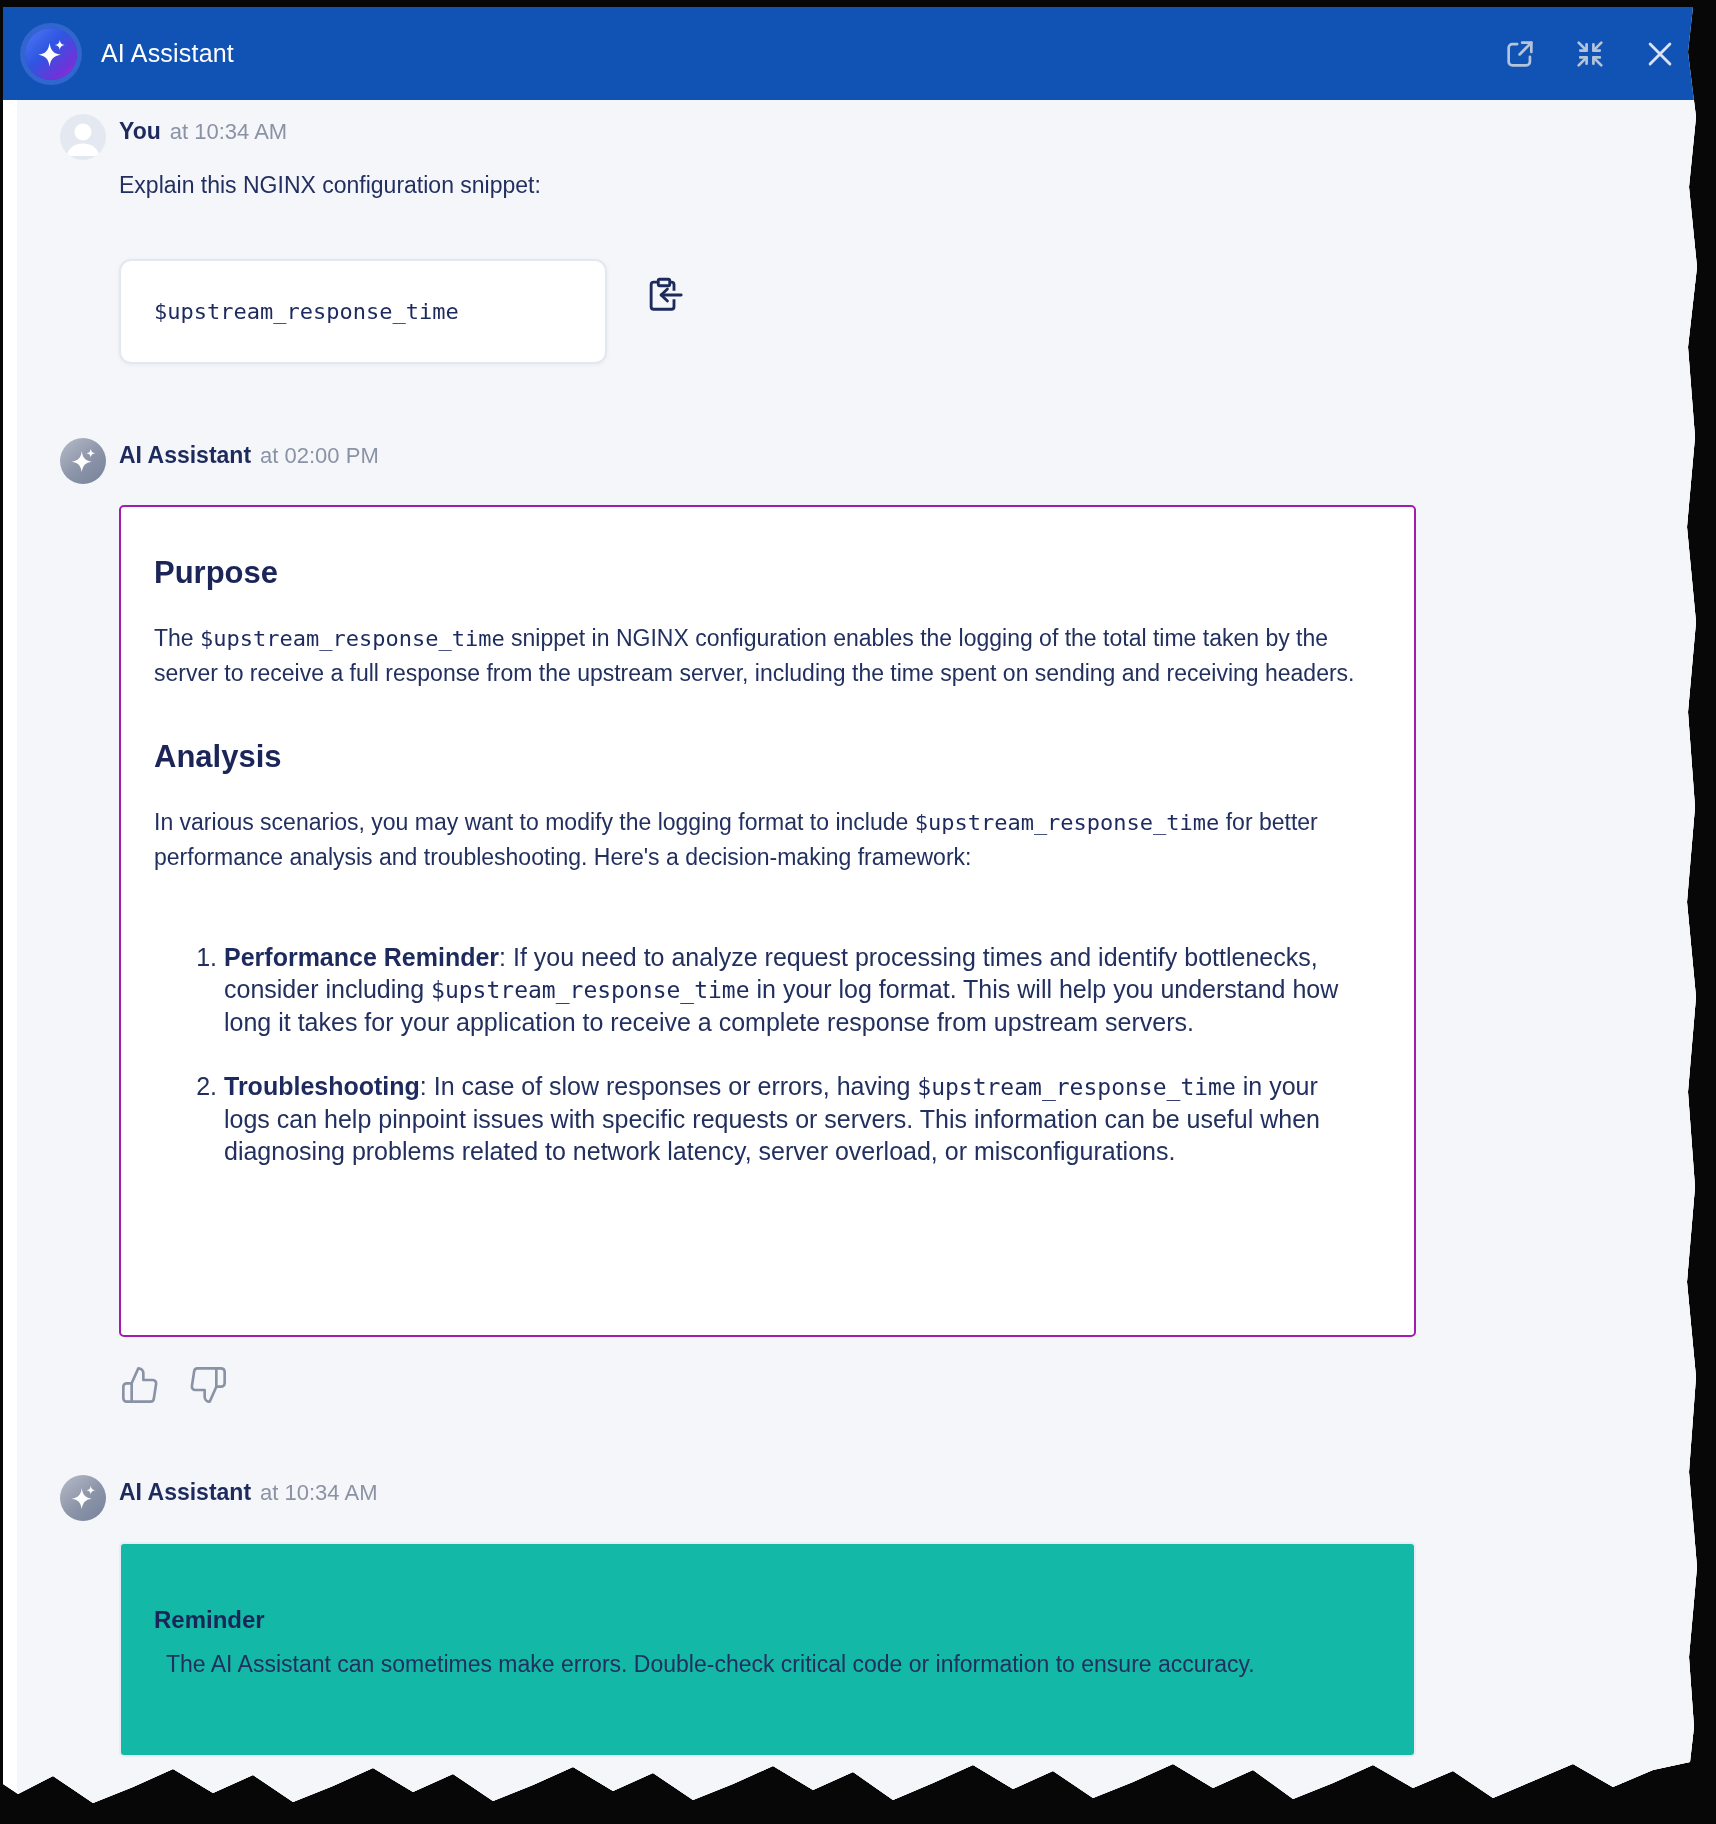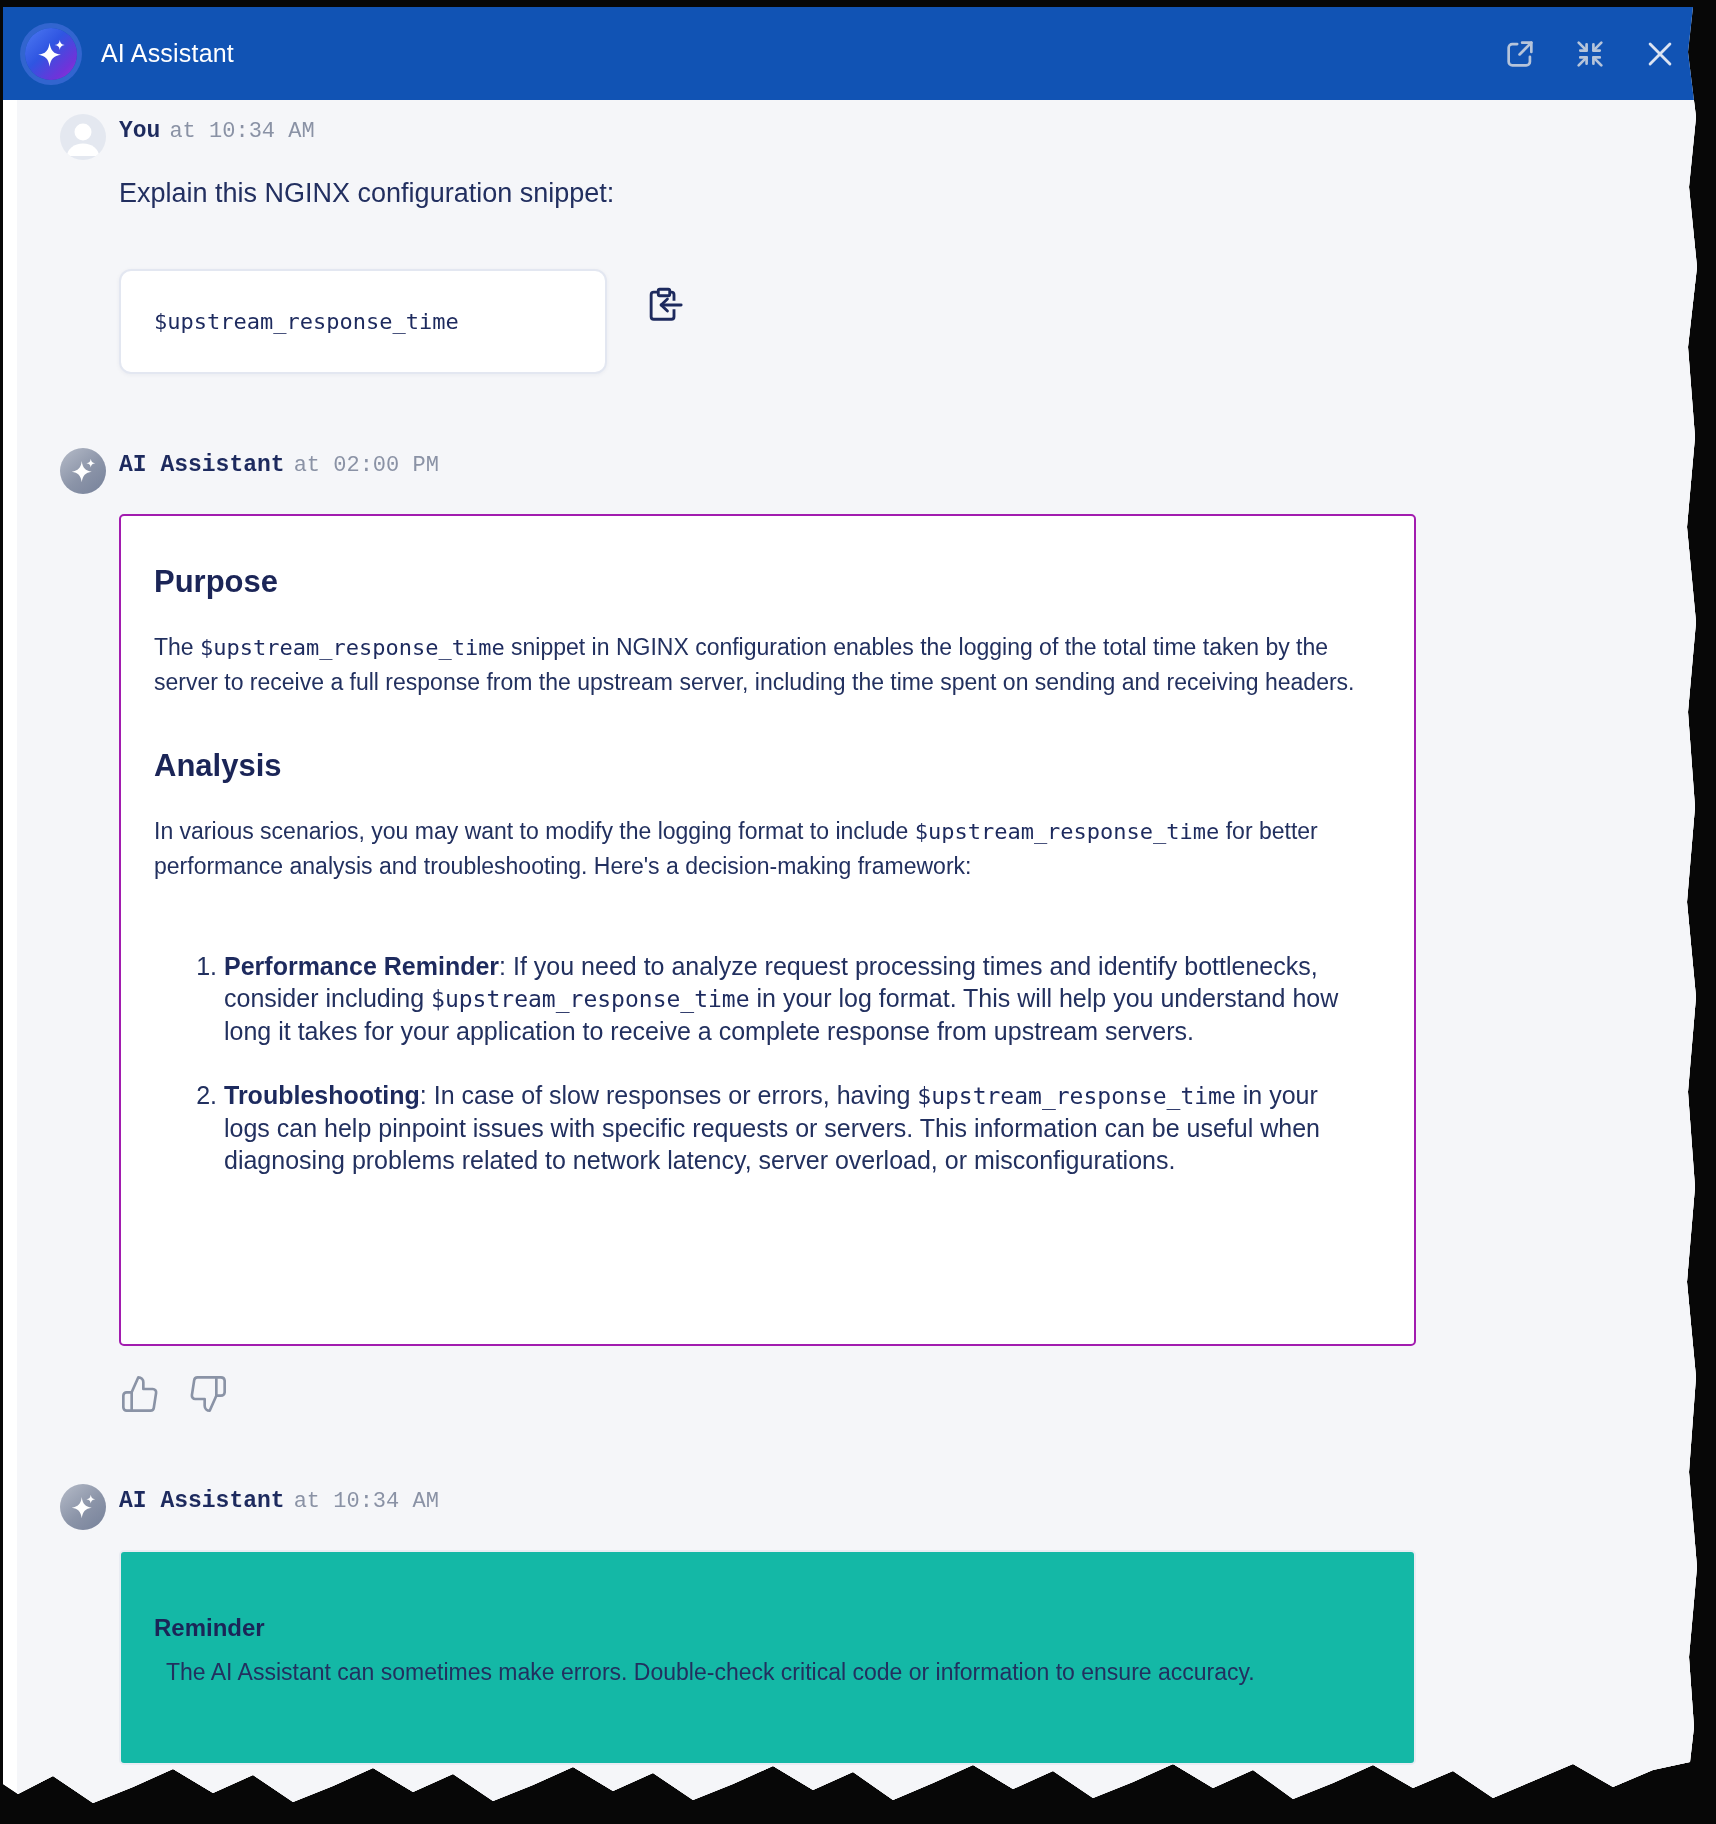--- a/index.html
+++ b/index.html
@@ -45,24 +45,24 @@
   }
   .msg{display:flex;gap:13px;}
   .msg + .msg{margin-top:74px;}
   .avatar{
     width:46px;height:46px;border-radius:50%;flex:0 0 auto;overflow:hidden;
     display:flex;align-items:center;justify-content:center;
   }
   .avatar.user{background:#e4e8f0;}
   .avatar.ai{background:linear-gradient(140deg,#b6bcc9 0%,#8b94a8 55%,#76819a 100%);}
   .msg-body{padding-top:4px;width:1297px;}
-  .msg-head{display:flex;align-items:baseline;font-family:Liberation Mono, monospace;}
+  .msg-head{display:flex;align-items:baseline;}
   .author{font-size:23px;font-weight:bold;color:#1d2a5e;}
   .timestamp{font-size:22px;color:#8a92a5;margin-left:9px;}
-  .prompt{font-size:27px;color:#222f60;margin:34px 0 0;}
+  .prompt{font-size:23px;color:#222f60;margin:27px 0 0;}
   .code-row{display:flex;align-items:flex-start;gap:37px;margin-top:60px;}
   .code-box{
     background:#fff;border:2px solid #e3e7f1;border-radius:12px;
     padding:38px 146px 38px 33px;box-shadow:0 1px 4px rgba(25,39,80,.05);
   }
   .code-box code, code{
     font-family:"DejaVu Sans Mono",monospace;font-size:22px;color:#1d2a5e;
   }
   .copy-btn{background:none;border:none;padding:0;margin-top:16px;cursor:pointer;line-height:0;}
   

